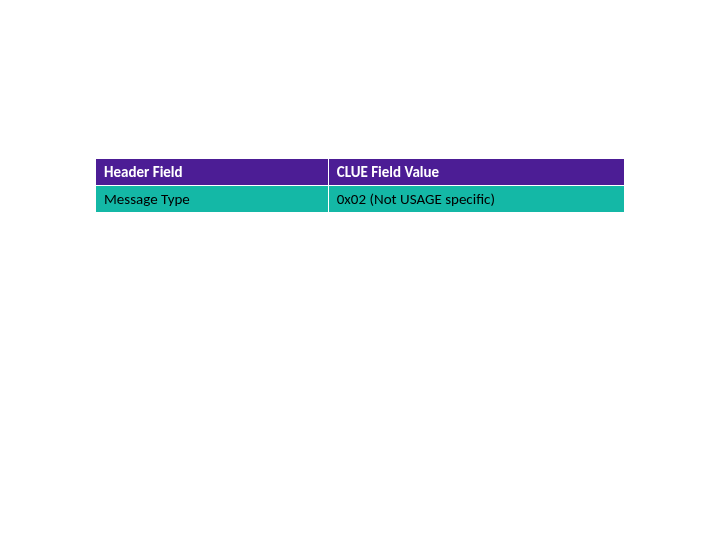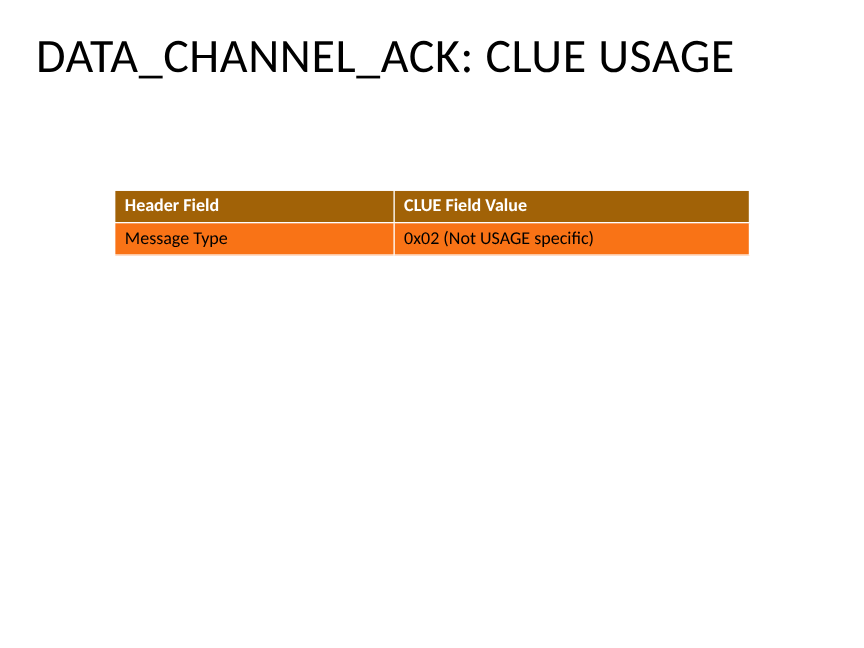--- a/index.html
+++ b/index.html
@@ -33,43 +33,42 @@
     top: 158px;
     left: 95px;
     width: 530px;
   }
   table {
     width: 100%;
     border-collapse: collapse;
     font-size: 15px;
   }
   th {
-    background: #a16207;
+    background: #4c1d95;
     color: #ffffff;
     font-weight: 700;
     text-align: left;
     padding: 4px 8px;
     border: 1px solid #ffffff;
   }
   td {
-    background: #f97316;
+    background: #14b8a6;
     color: #000;
     font-weight: 400;
     text-align: left;
     padding: 4px 8px;
     border: 1px solid #ffffff;
   }
   th.col-a, td.col-a { width: 44%; }
   th.col-b, td.col-b { width: 56%; }
 </style>
 </head>
 <body>
 
 <div class="slide">
-  <div class="title">DATA_CHANNEL_ACK: CLUE USAGE</div>
 
   <div class="table-wrap">
     <table>
       <thead>
         <tr>
           <th class="col-a">Header Field</th>
           <th class="col-b">CLUE Field Value</th>
         </tr>
       </thead>
       <tbody>

